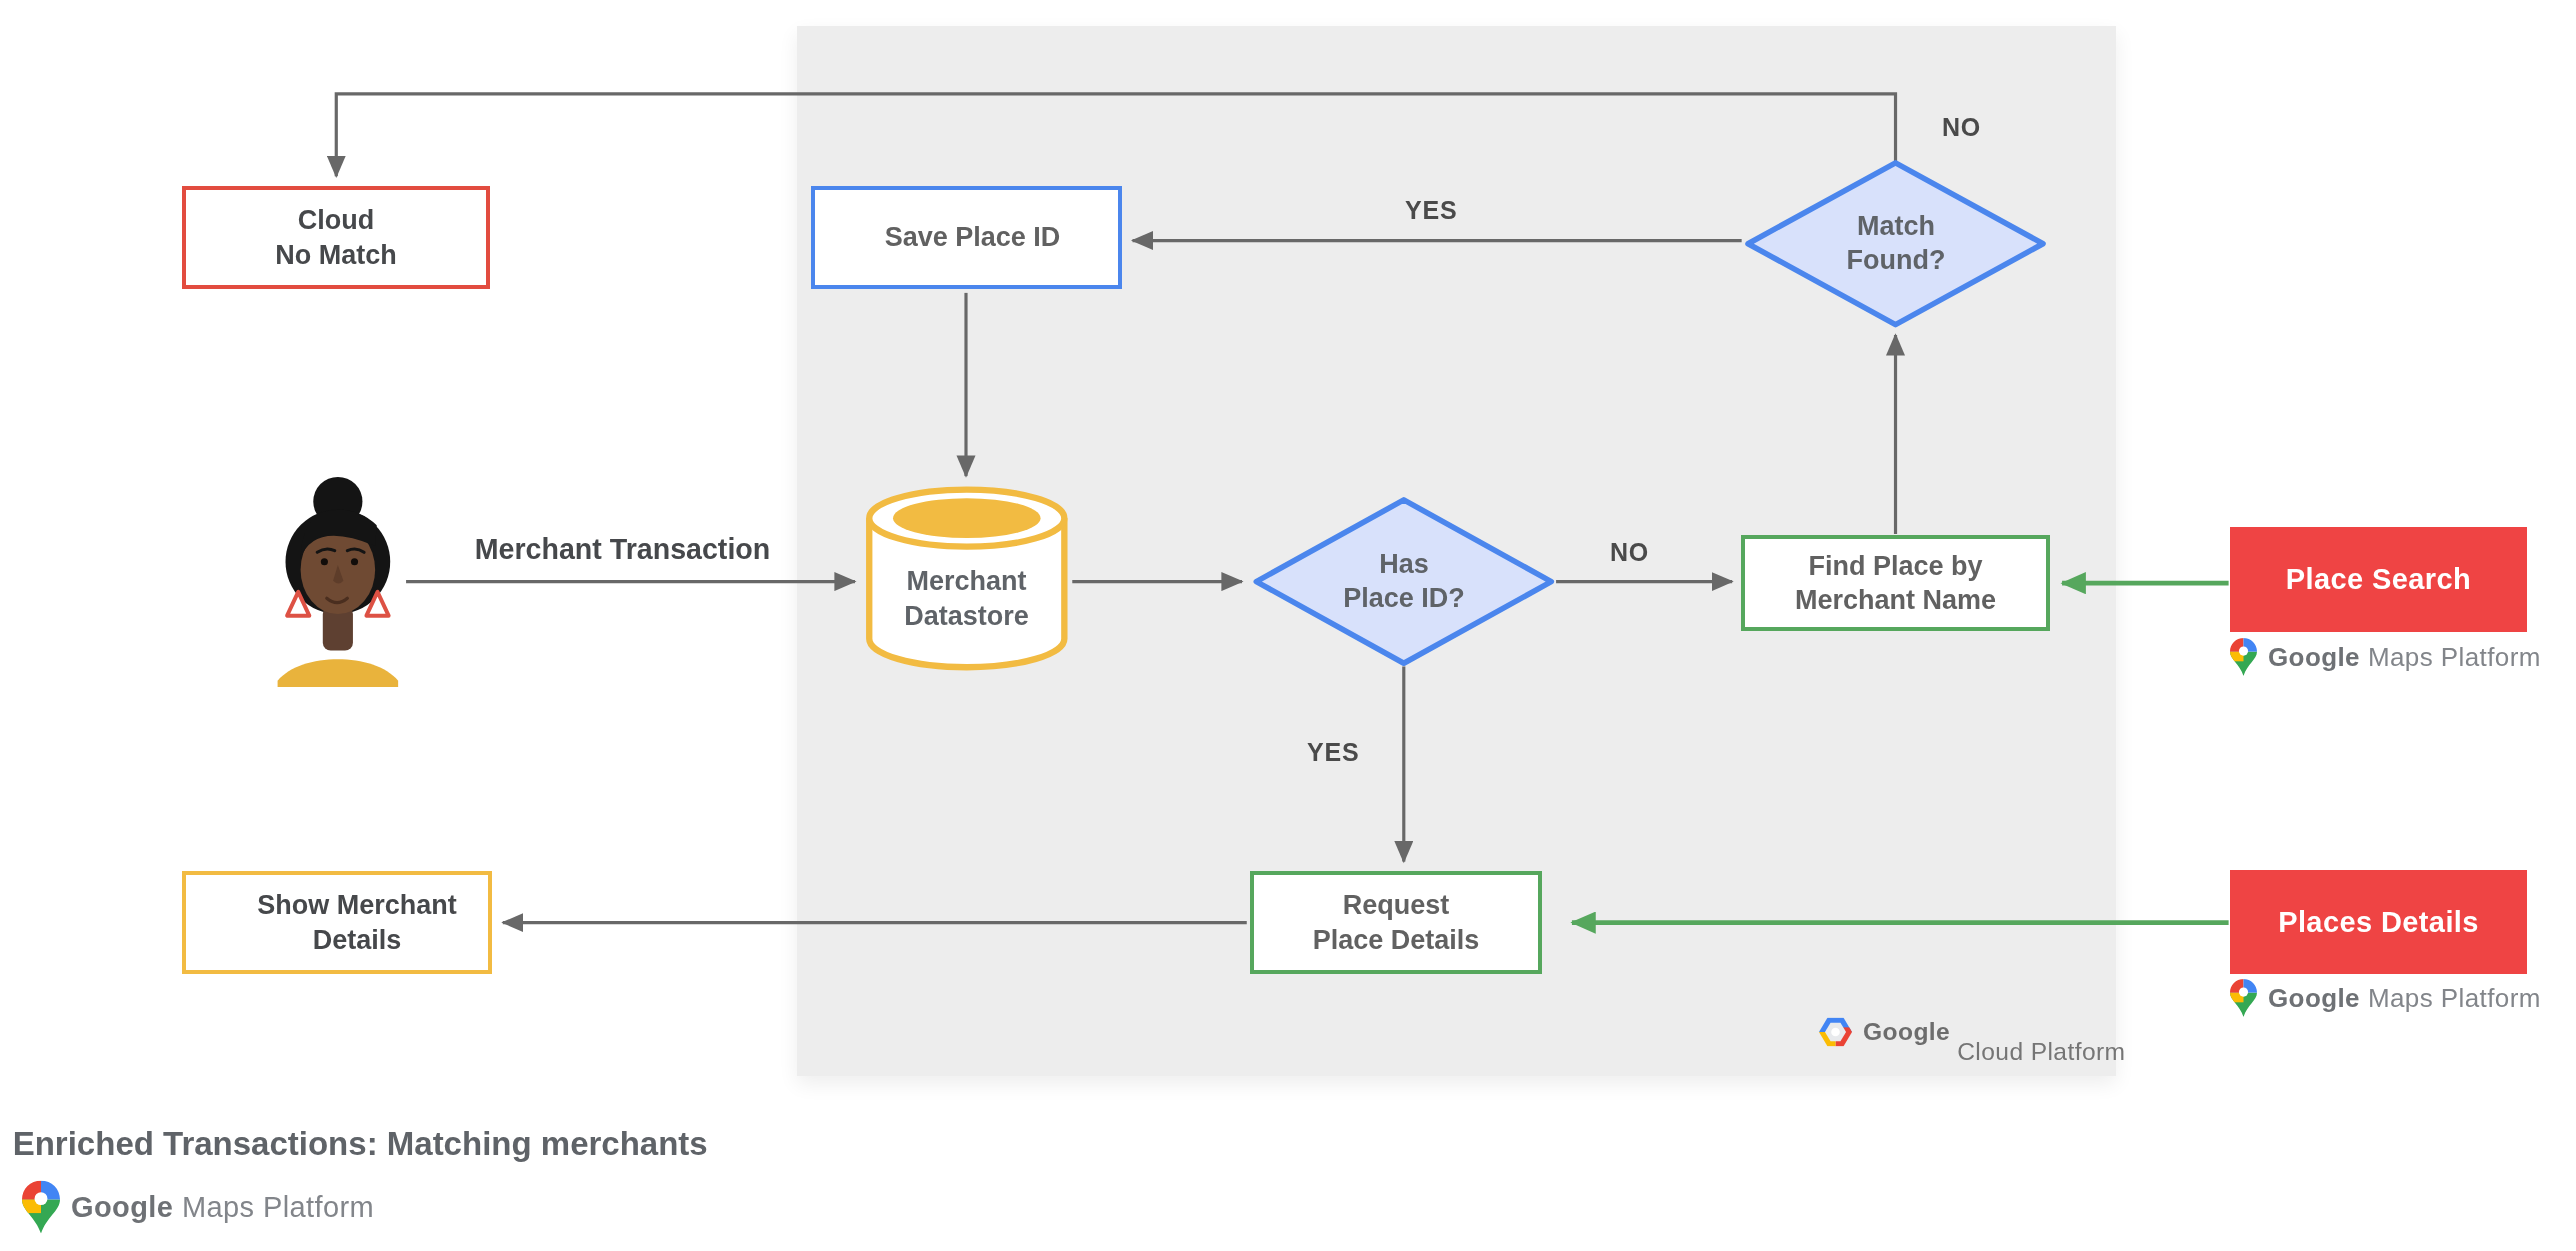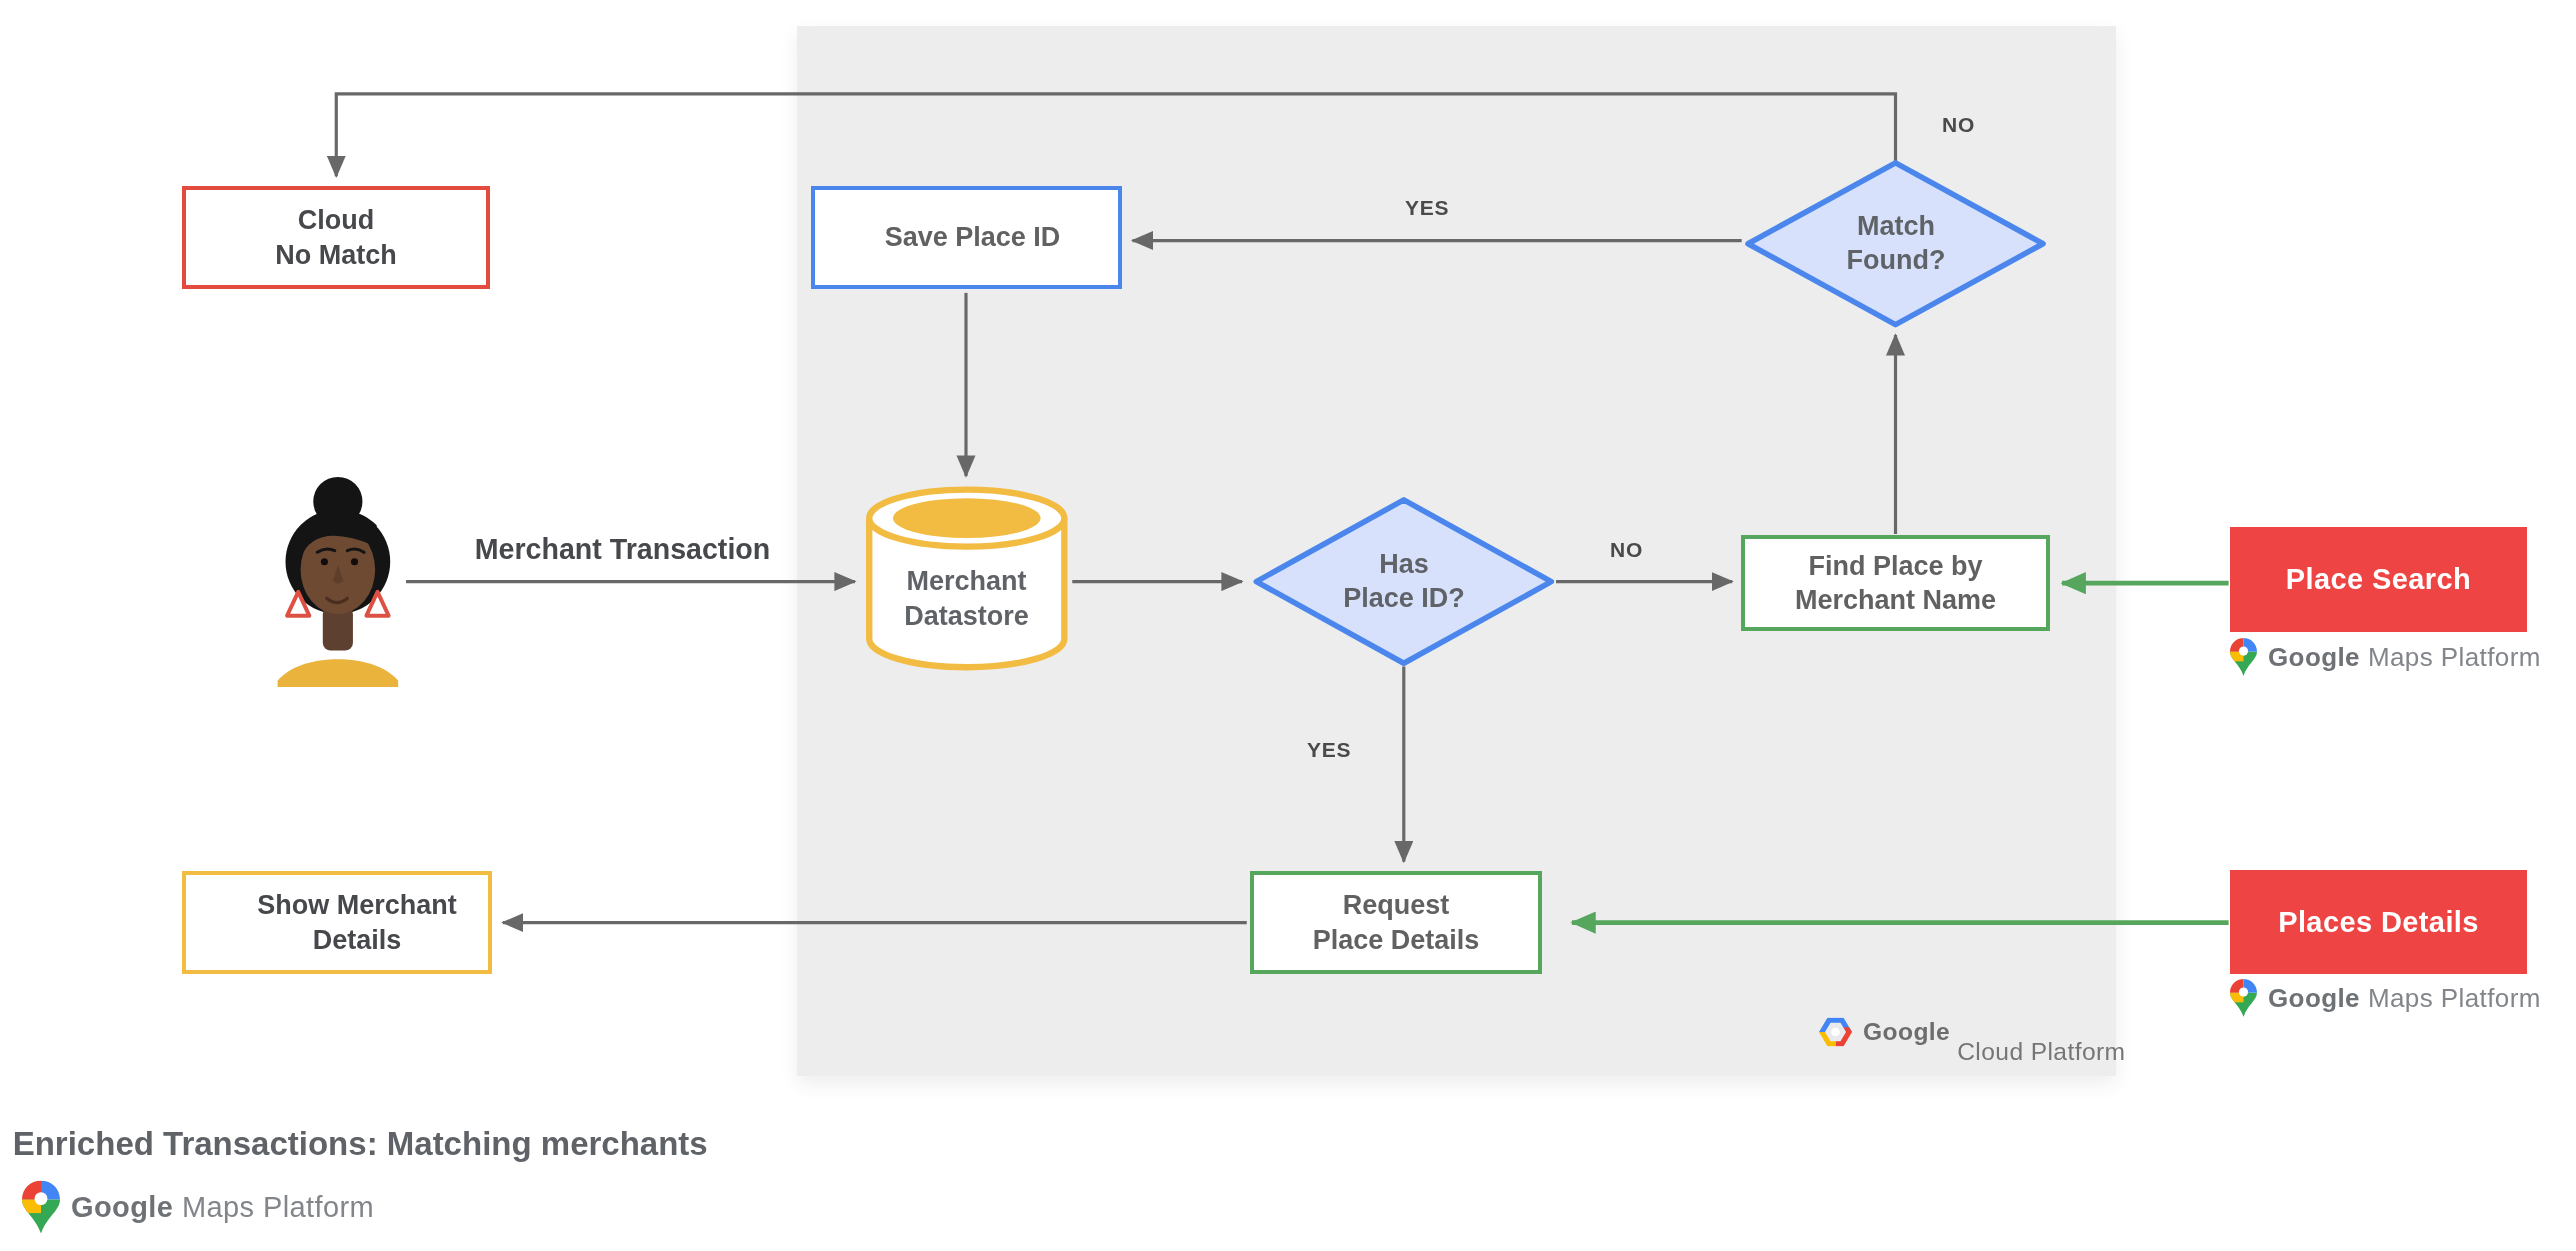--- a/index.html
+++ b/index.html
@@ -12,21 +12,21 @@
        align-items:center;justify-content:center;text-align:center;
        font-weight:700;font-size:27px;line-height:1.27;color:#616161;box-sizing:border-box;}
   .b-red{border:4.8px solid #E24C3F;color:#46484B;}
   .b-blue{border:4.8px solid #4B86ED;padding-left:12px;}
   .b-green{border:4.8px solid #56A75D;}
   .b-yellow{border:4.8px solid #F2BB42;color:#46484B;padding-left:40px;}
   .fill-green{background:#ef4444;color:#ffffff;font-size:29px;letter-spacing:0.4px;}
   .dtext{position:absolute;z-index:4;display:flex;flex-direction:column;align-items:center;
          justify-content:center;text-align:center;font-weight:700;font-size:27px;
          line-height:1.27;color:#5F6368;}
-  .elabel{position:absolute;z-index:4;font-weight:700;font-size:21px;color:#4A4A4A;
+  .elabel{position:absolute;z-index:4;font-weight:700;font-size:25px;color:#4A4A4A;
           letter-spacing:0.8px;}
   .flowlabel{position:absolute;z-index:4;font-weight:700;font-size:28.6px;color:#46484B;}
   .logo{position:absolute;z-index:4;display:flex;align-items:center;}
   .logo .g-bold{font-size:26px;color:#6E7175;font-weight:700;letter-spacing:0.4px;}
   .logo .g-light{font-size:26px;color:#82858A;font-weight:400;letter-spacing:0.4px;}
   .logo svg{margin-right:11px;flex:0 0 auto;}
   .title{position:absolute;left:12.7px;top:1125px;z-index:4;font-size:33px;font-weight:700;
          color:#5F6368;}
   .biglogo .g-bold{font-size:29px;}
   .biglogo .g-light{font-size:29px;}

